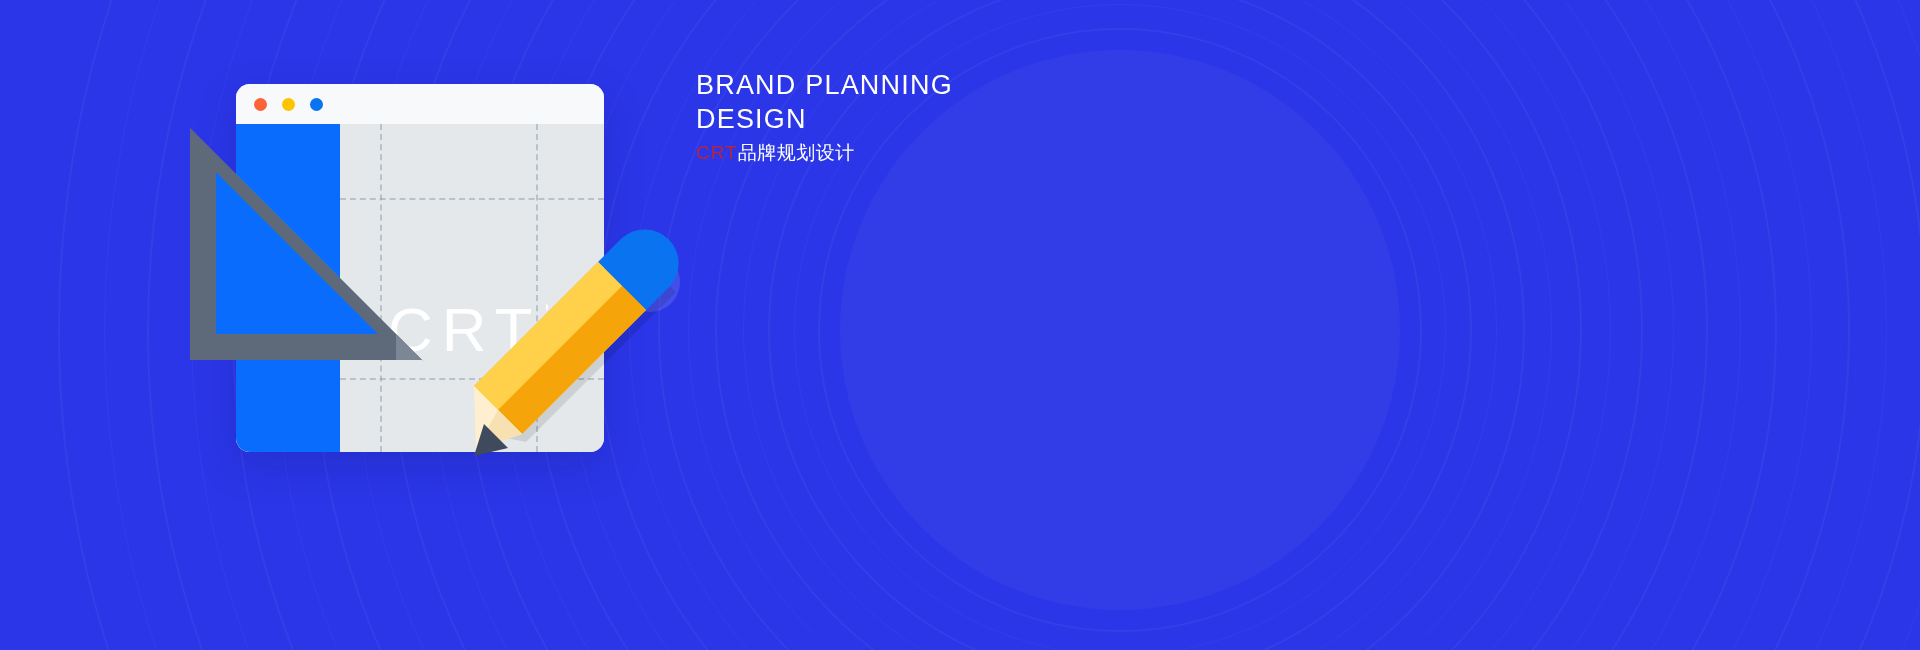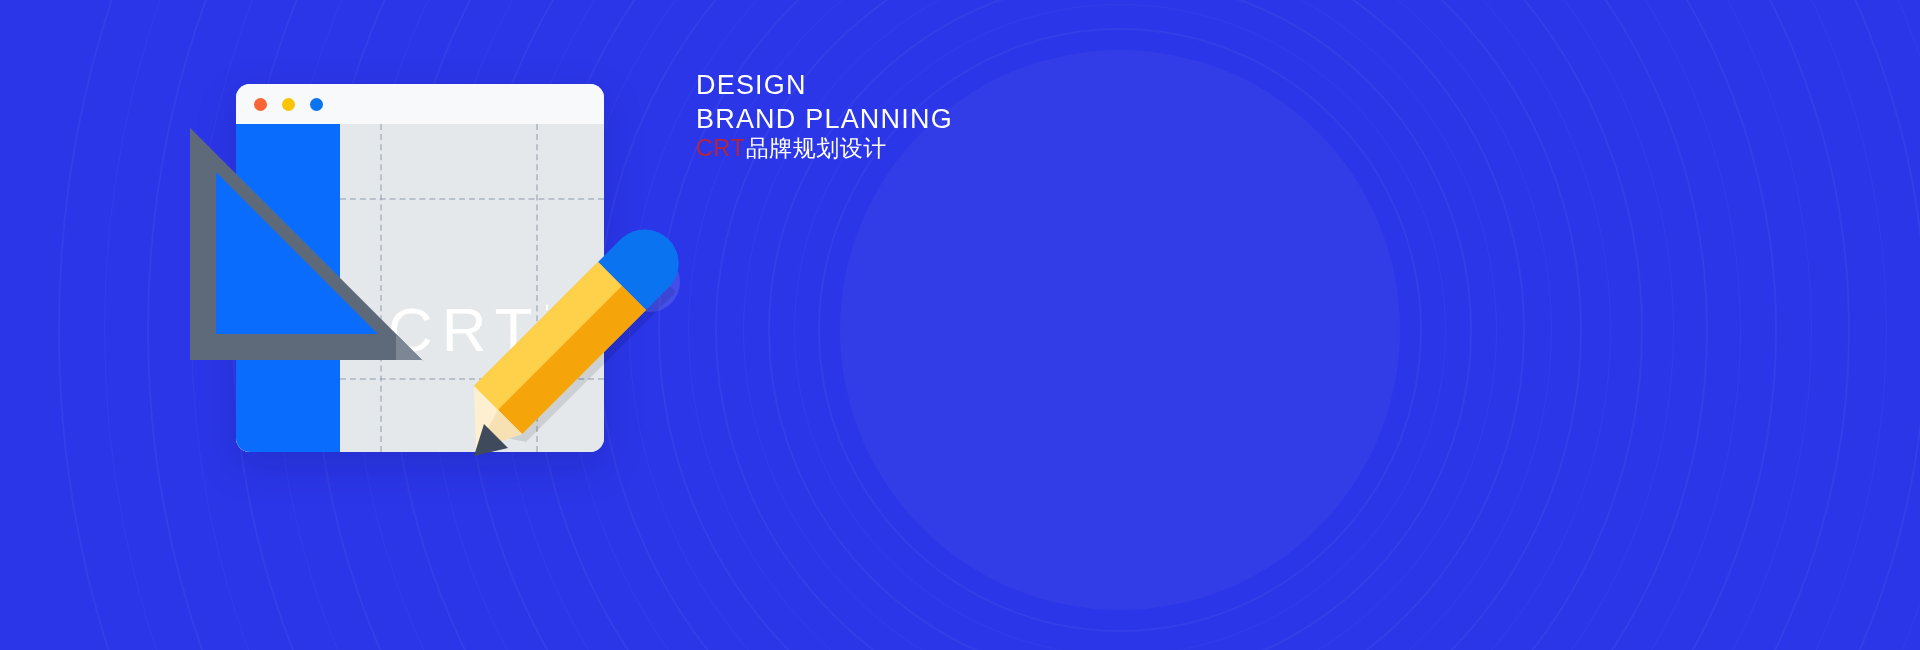--- a/index.html
+++ b/index.html
@@ -169,21 +169,22 @@
   }
   .eyebrow .line {
     font-size: 27px;
     line-height: 34px;
     letter-spacing: 1.2px;
     color: #ffffff;
     font-weight: 400;
     white-space: nowrap;
   }
   .eyebrow .cn {
-    font-size: 23px;
+    margin-top: 5px;
+    font-size: 19px;
     line-height: 24px;
     letter-spacing: 0.5px;
     color: #ffffff;
     white-space: nowrap;
   }
   .eyebrow .cn .brand {
     color: #b8243a;
     letter-spacing: 1px;
   }
 
@@ -320,21 +321,21 @@
       <path d="M28,182 L52,206 L6,222 Z" fill="#f7e0b2"></path>
 
       <path d="M14,196 L38,220 L4,228 Z" fill="#3f4a5c"></path>
     </svg>
 
   </div>
 
   <div class="txt">
 
     <div class="eyebrow">
+      <div class="line">BRAND PLANNING</div>
       <div class="line">DESIGN</div>
-      <div class="line">BRAND PLANNING</div>
       <div class="cn"><span class="brand">CRT</span><span>品牌规划设计</span></div>
     </div>
 
 
   </div>
 
 </div>
 
 </body></html>

